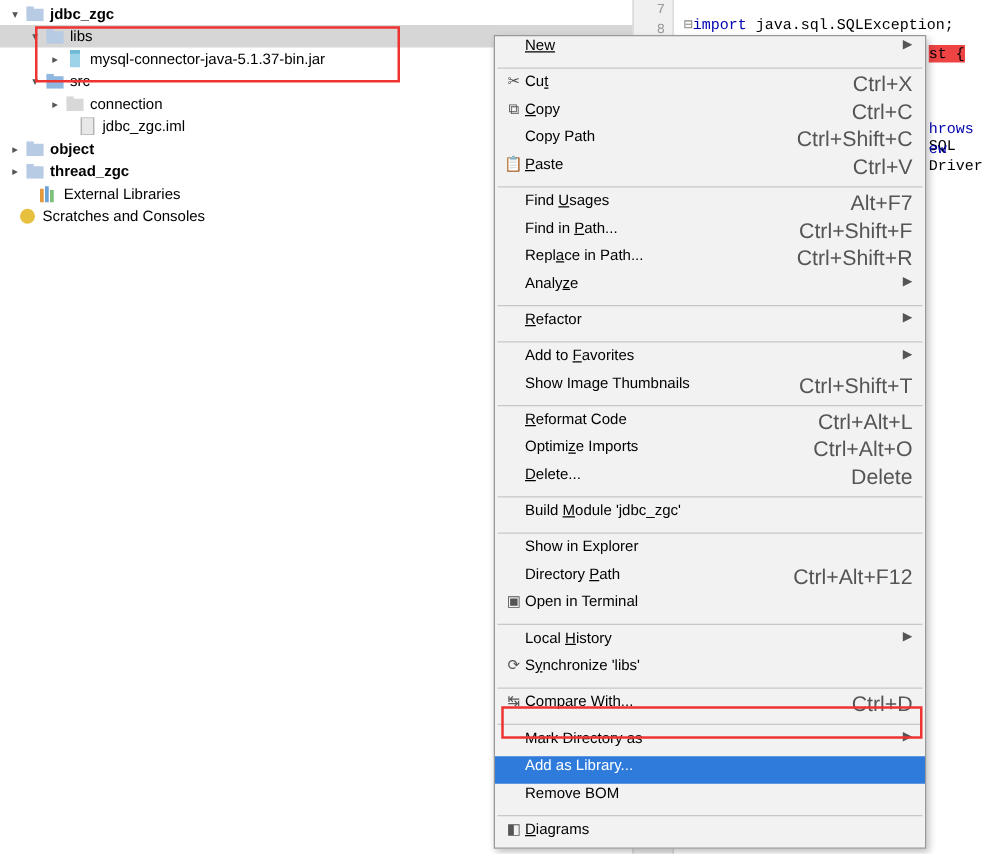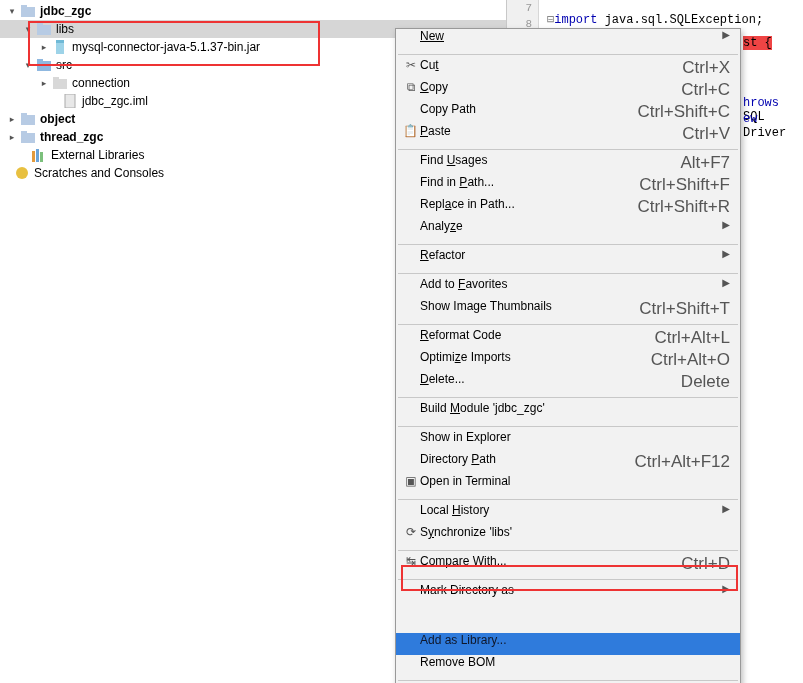--- a/index.html
+++ b/index.html
@@ -80,21 +80,21 @@
     background: #f2f2f2;
     border: 1px solid #999;
     box-shadow: 2px 3px 6px rgba(0,0,0,0.25);
   }
   .ctx-row {
     height: 22px;
     display: flex;
     padding: 0 10px 0 6px;
     position: relative;
   }
-  .ctx-row.sel { background:#2f7bdc; color:#0f172a;margin-top:28px; }
+  .ctx-row.sel { background:#2f7bdc; color:#ffffff; }
   .ctx-icon { width:18px; display:inline-flex; justify-content:center; color:#555; font-size:12px;}
   .ctx-row.sel .ctx-icon { color:#fff; }
   .ctx-label { flex:0 0 auto; }
   .ctx-shortcut { margin-left:auto; color:#555; font-size:17px;}
   .ctx-sub { margin-left:auto; color:#555; font-size:10px;}
   .ctx-sep { height:1px; background:#c8c8c8; margin: 3px 2px; }
   .u { text-decoration: underline; }
 </style>
 </head>
 <body>

